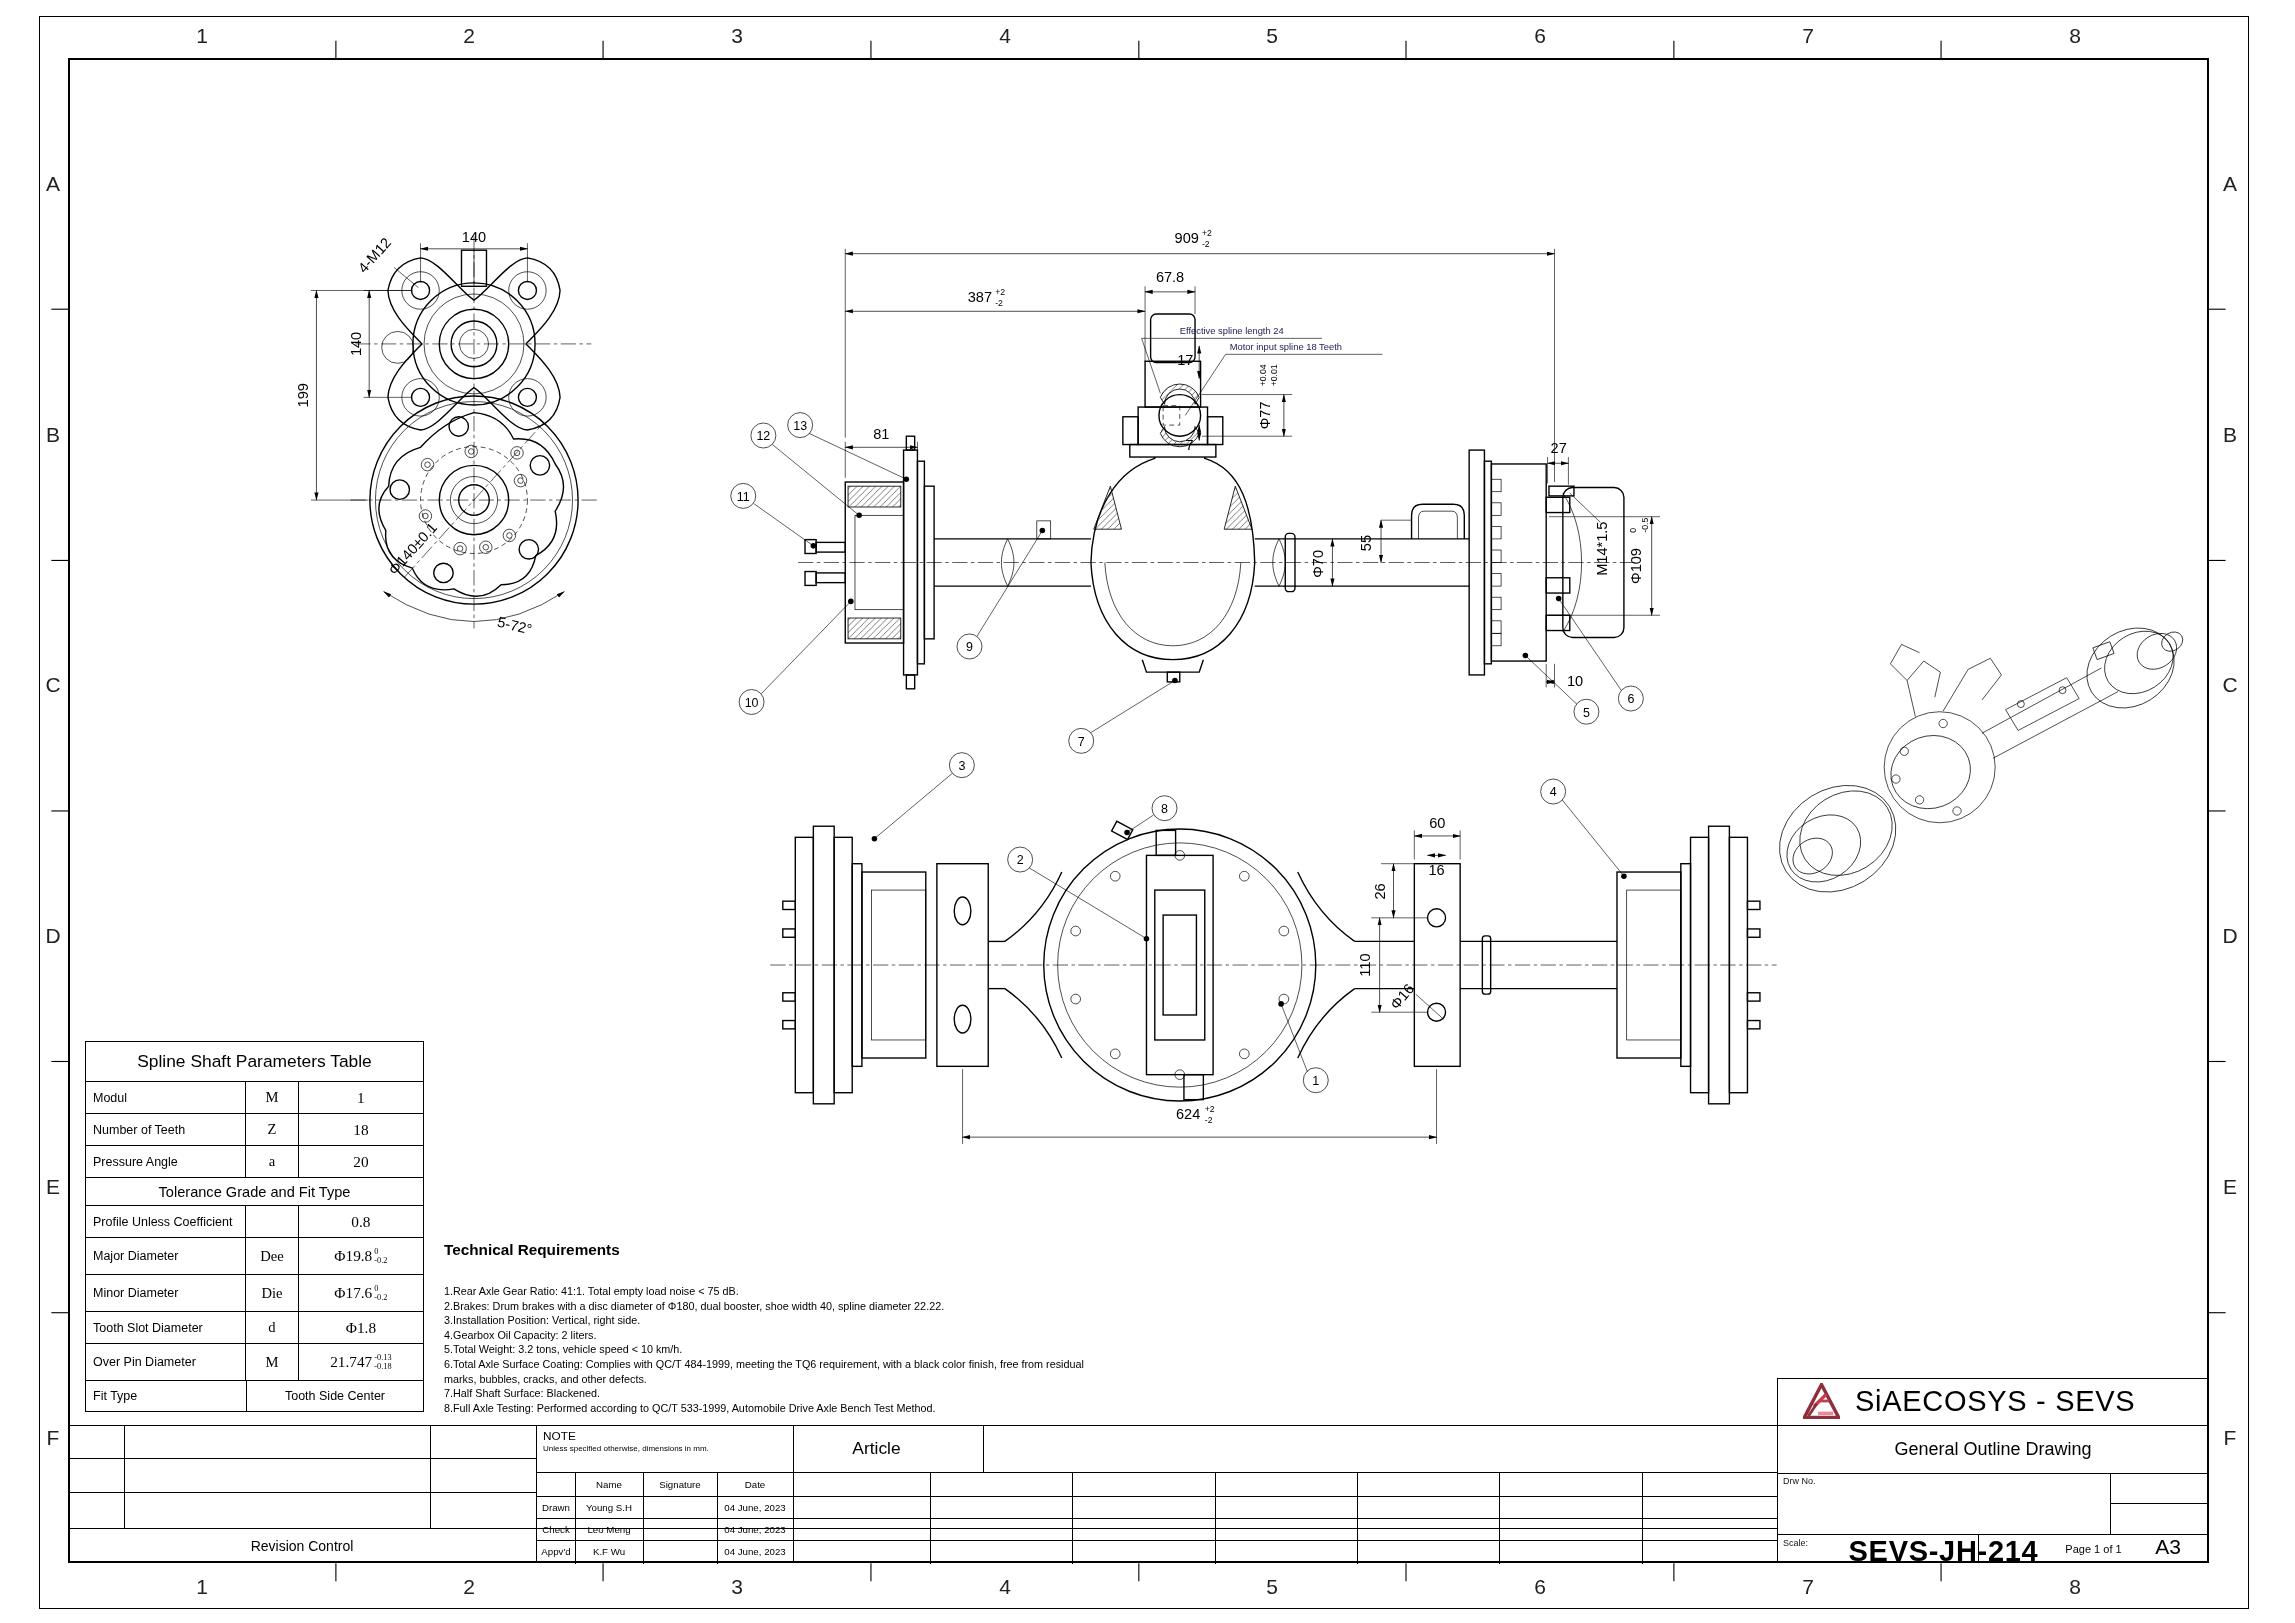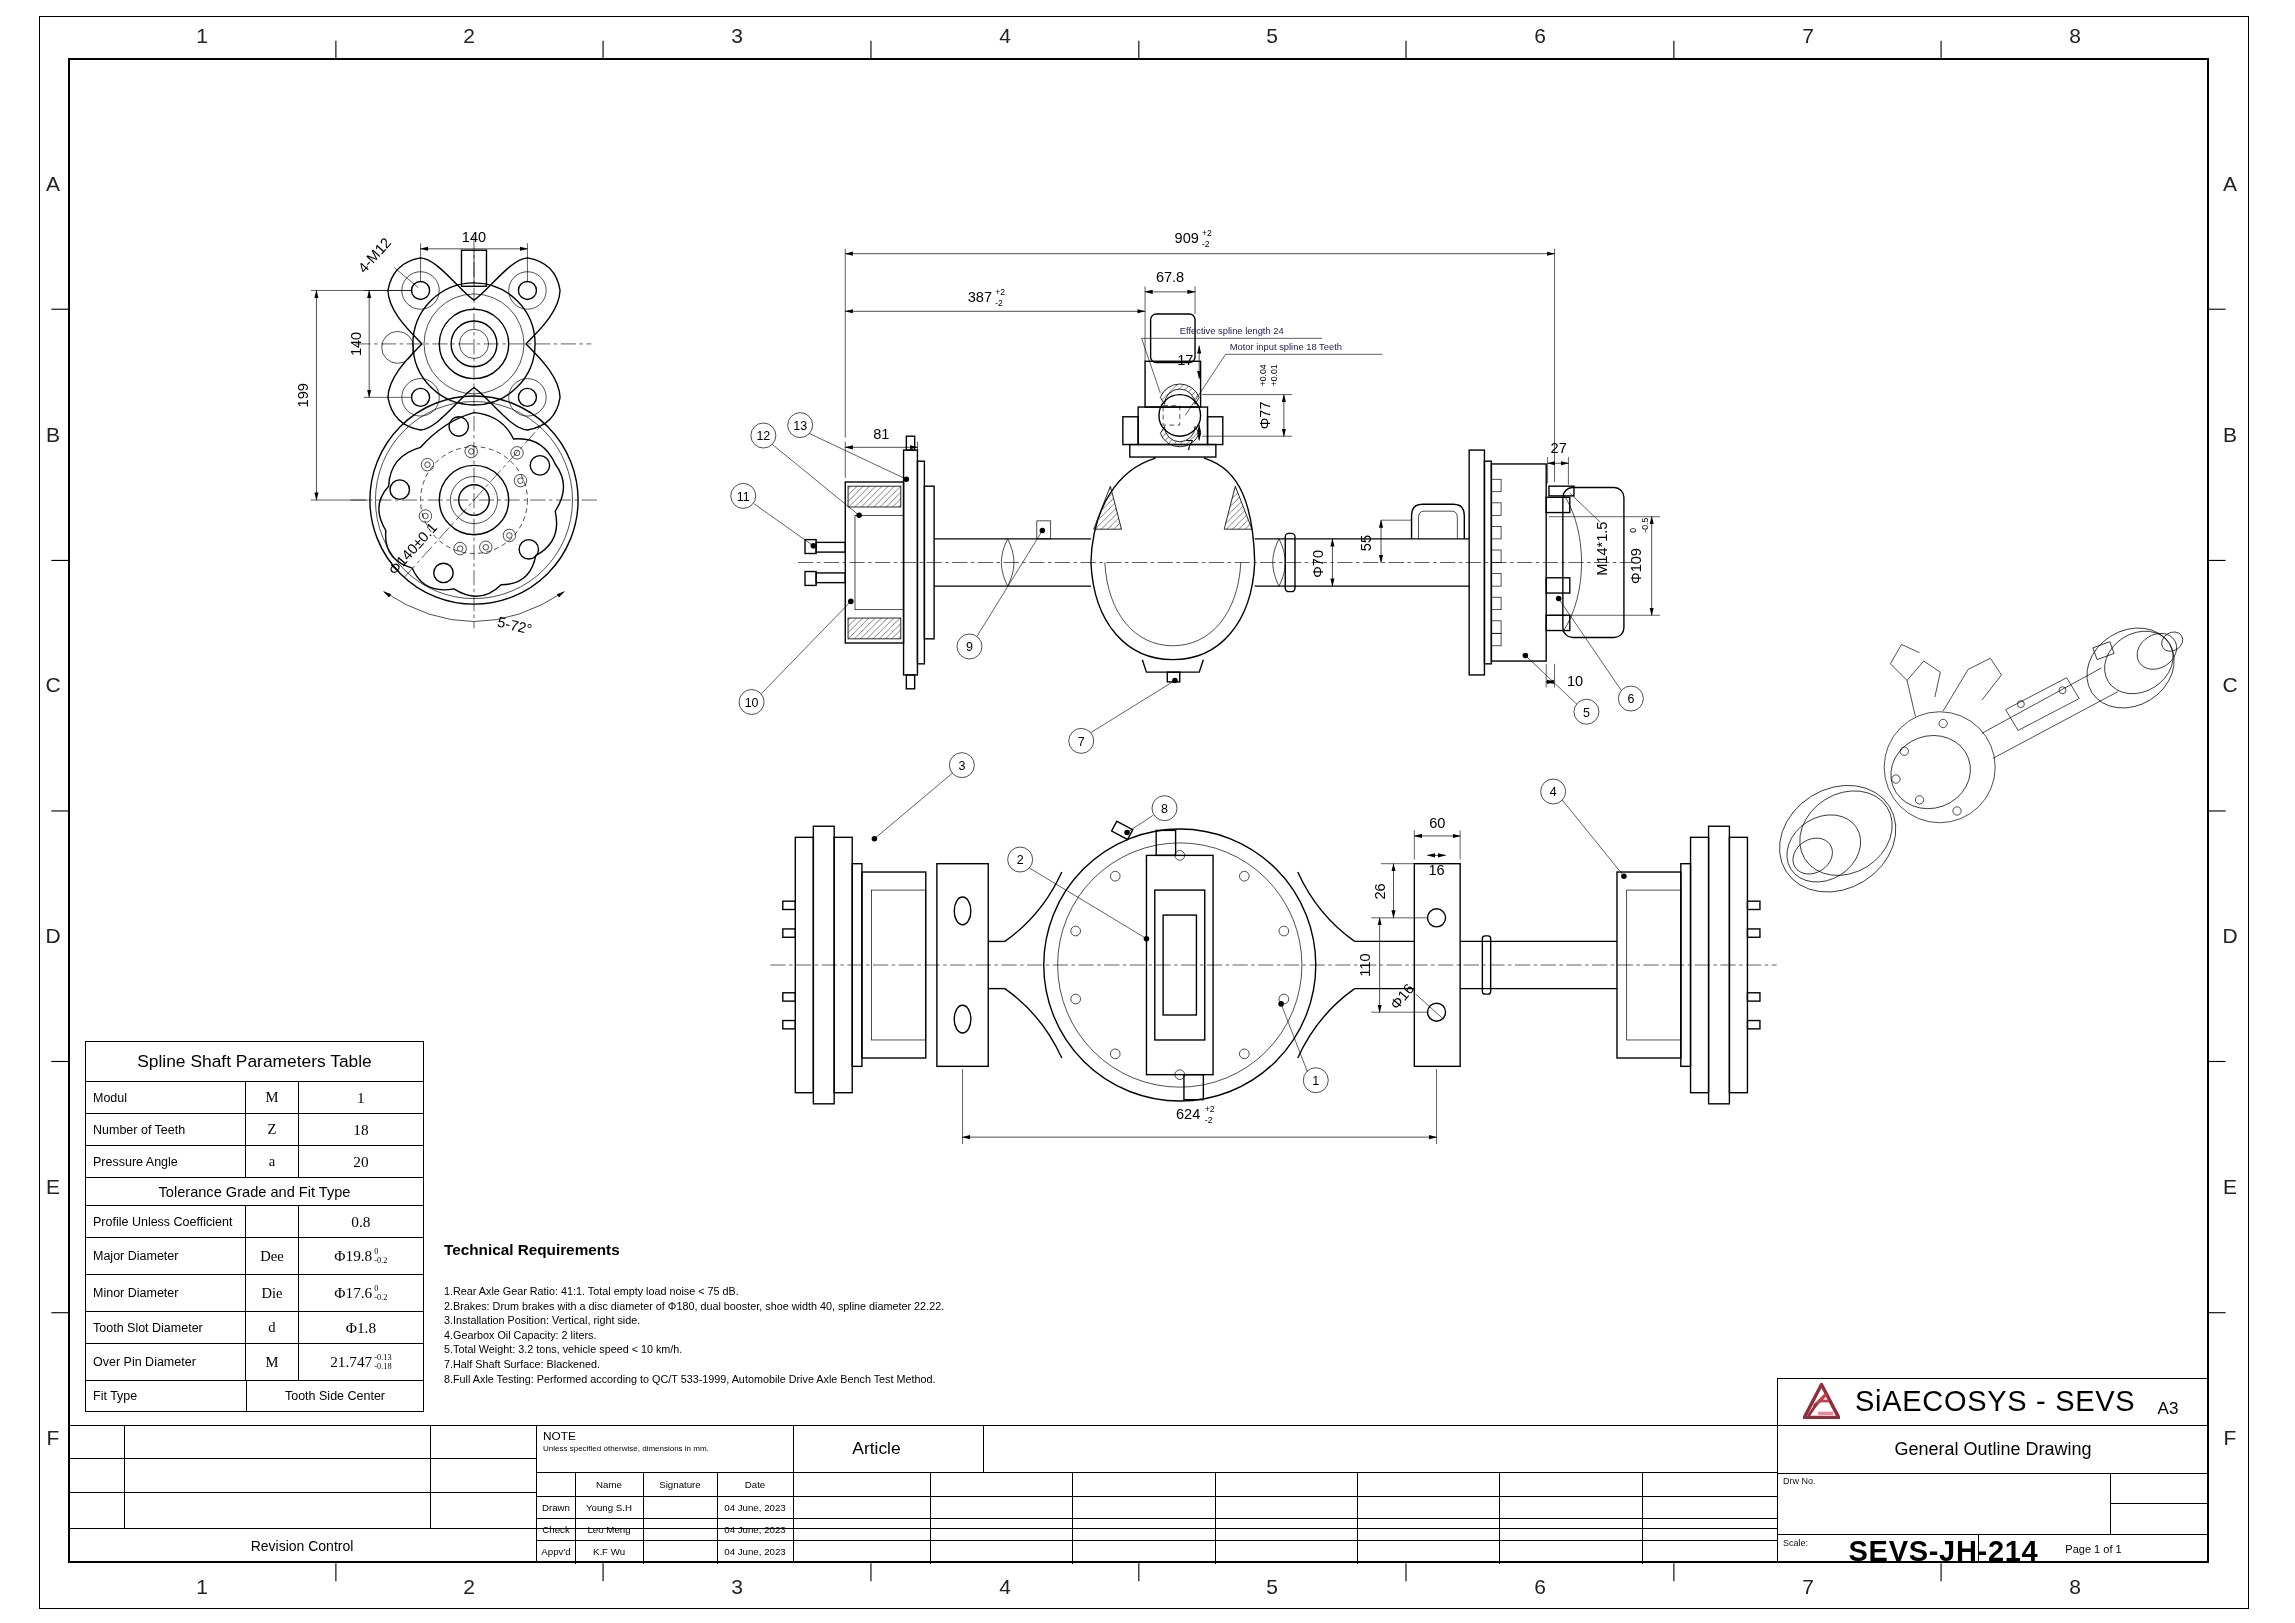--- a/index.html
+++ b/index.html
@@ -630,20 +630,21 @@
   </div>
 
   <div class="tech">
     <h3>Technical Requirements</h3>
     <ul>
       <li>1.Rear Axle Gear Ratio: 41:1. Total empty load noise &lt; 75 dB.</li>
       <li>2.Brakes: Drum brakes with a disc diameter of Φ180, dual booster, shoe width 40, spline diameter 22.22.</li>
       <li>3.Installation Position: Vertical, right side.</li>
       <li>4.Gearbox Oil Capacity: 2 liters.</li>
       <li>5.Total Weight: 3.2 tons, vehicle speed &lt; 10 km/h.</li>
+      <li>6.Total Axle Surface Coating: Complies with QC/T 484-1999, meeting the TQ6 requirement, with a black color finish, free from residual marks, bubbles, cracks, and other defects.</li>
       <li>7.Half Shaft Surface: Blackened.</li>
       <li>8.Full Axle Testing: Performed according to QC/T 533-1999, Automobile Drive Axle Bench Test Method.</li>
     </ul>
   </div>
 
   <div class="hline" style="left:68px;top:1425px;width:2141px"></div>
 
   <div class="hline" style="left:68px;top:1458px;width:468px"></div>
   <div class="hline" style="left:68px;top:1492px;width:468px"></div>
   <div class="hline" style="left:68px;top:1528px;width:1709px"></div>
@@ -703,18 +704,18 @@
       <line x1="22" y1="44" x2="44" y2="44" stroke="#e98898" stroke-width="5"></line>
       <line x1="24" y1="26" x2="38" y2="26" stroke="#c2404e" stroke-width="4"></line>
       <line x1="8" y1="48" x2="20" y2="30" stroke="#8f2f3c" stroke-width="4"></line>
     </svg>
   </div>
   <div class="left-text logo-text" style="left:1855px;top:1381px;height:40px">SiAECOSYS - SEVS</div>
   <div class="cell-text" style="left:1777px;top:1473px;width:432px;height:0"></div>
   <div class="cell-text" style="left:1777px;top:1425px;width:432px;height:48px;font-size:18px">General Outline Drawing</div>
   <div class="abs tb-label" style="left:1783px;top:1476px">Drw No.</div>
   <div class="cell-text" style="left:1777px;top:1523px;width:333px;height:56px;font-size:29px;font-weight:bold;letter-spacing:0.7px">SEVS-JH-214</div>
-  <div class="cell-text" style="left:2110px;top:1394px;width:116px;height:30.5px;font-size:17px">A3</div>
+  <div class="cell-text" style="left:2110px;top:1532px;width:116px;height:30.5px;font-size:21px">A3</div>
   <div class="abs tb-label" style="left:1783px;top:1538px">Scale:</div>
   <div class="cell-text" style="left:1978px;top:1534px;width:231px;height:29px;font-size:11px">Page 1 of 1</div>
 
 </div>
 
 
 </body></html>

